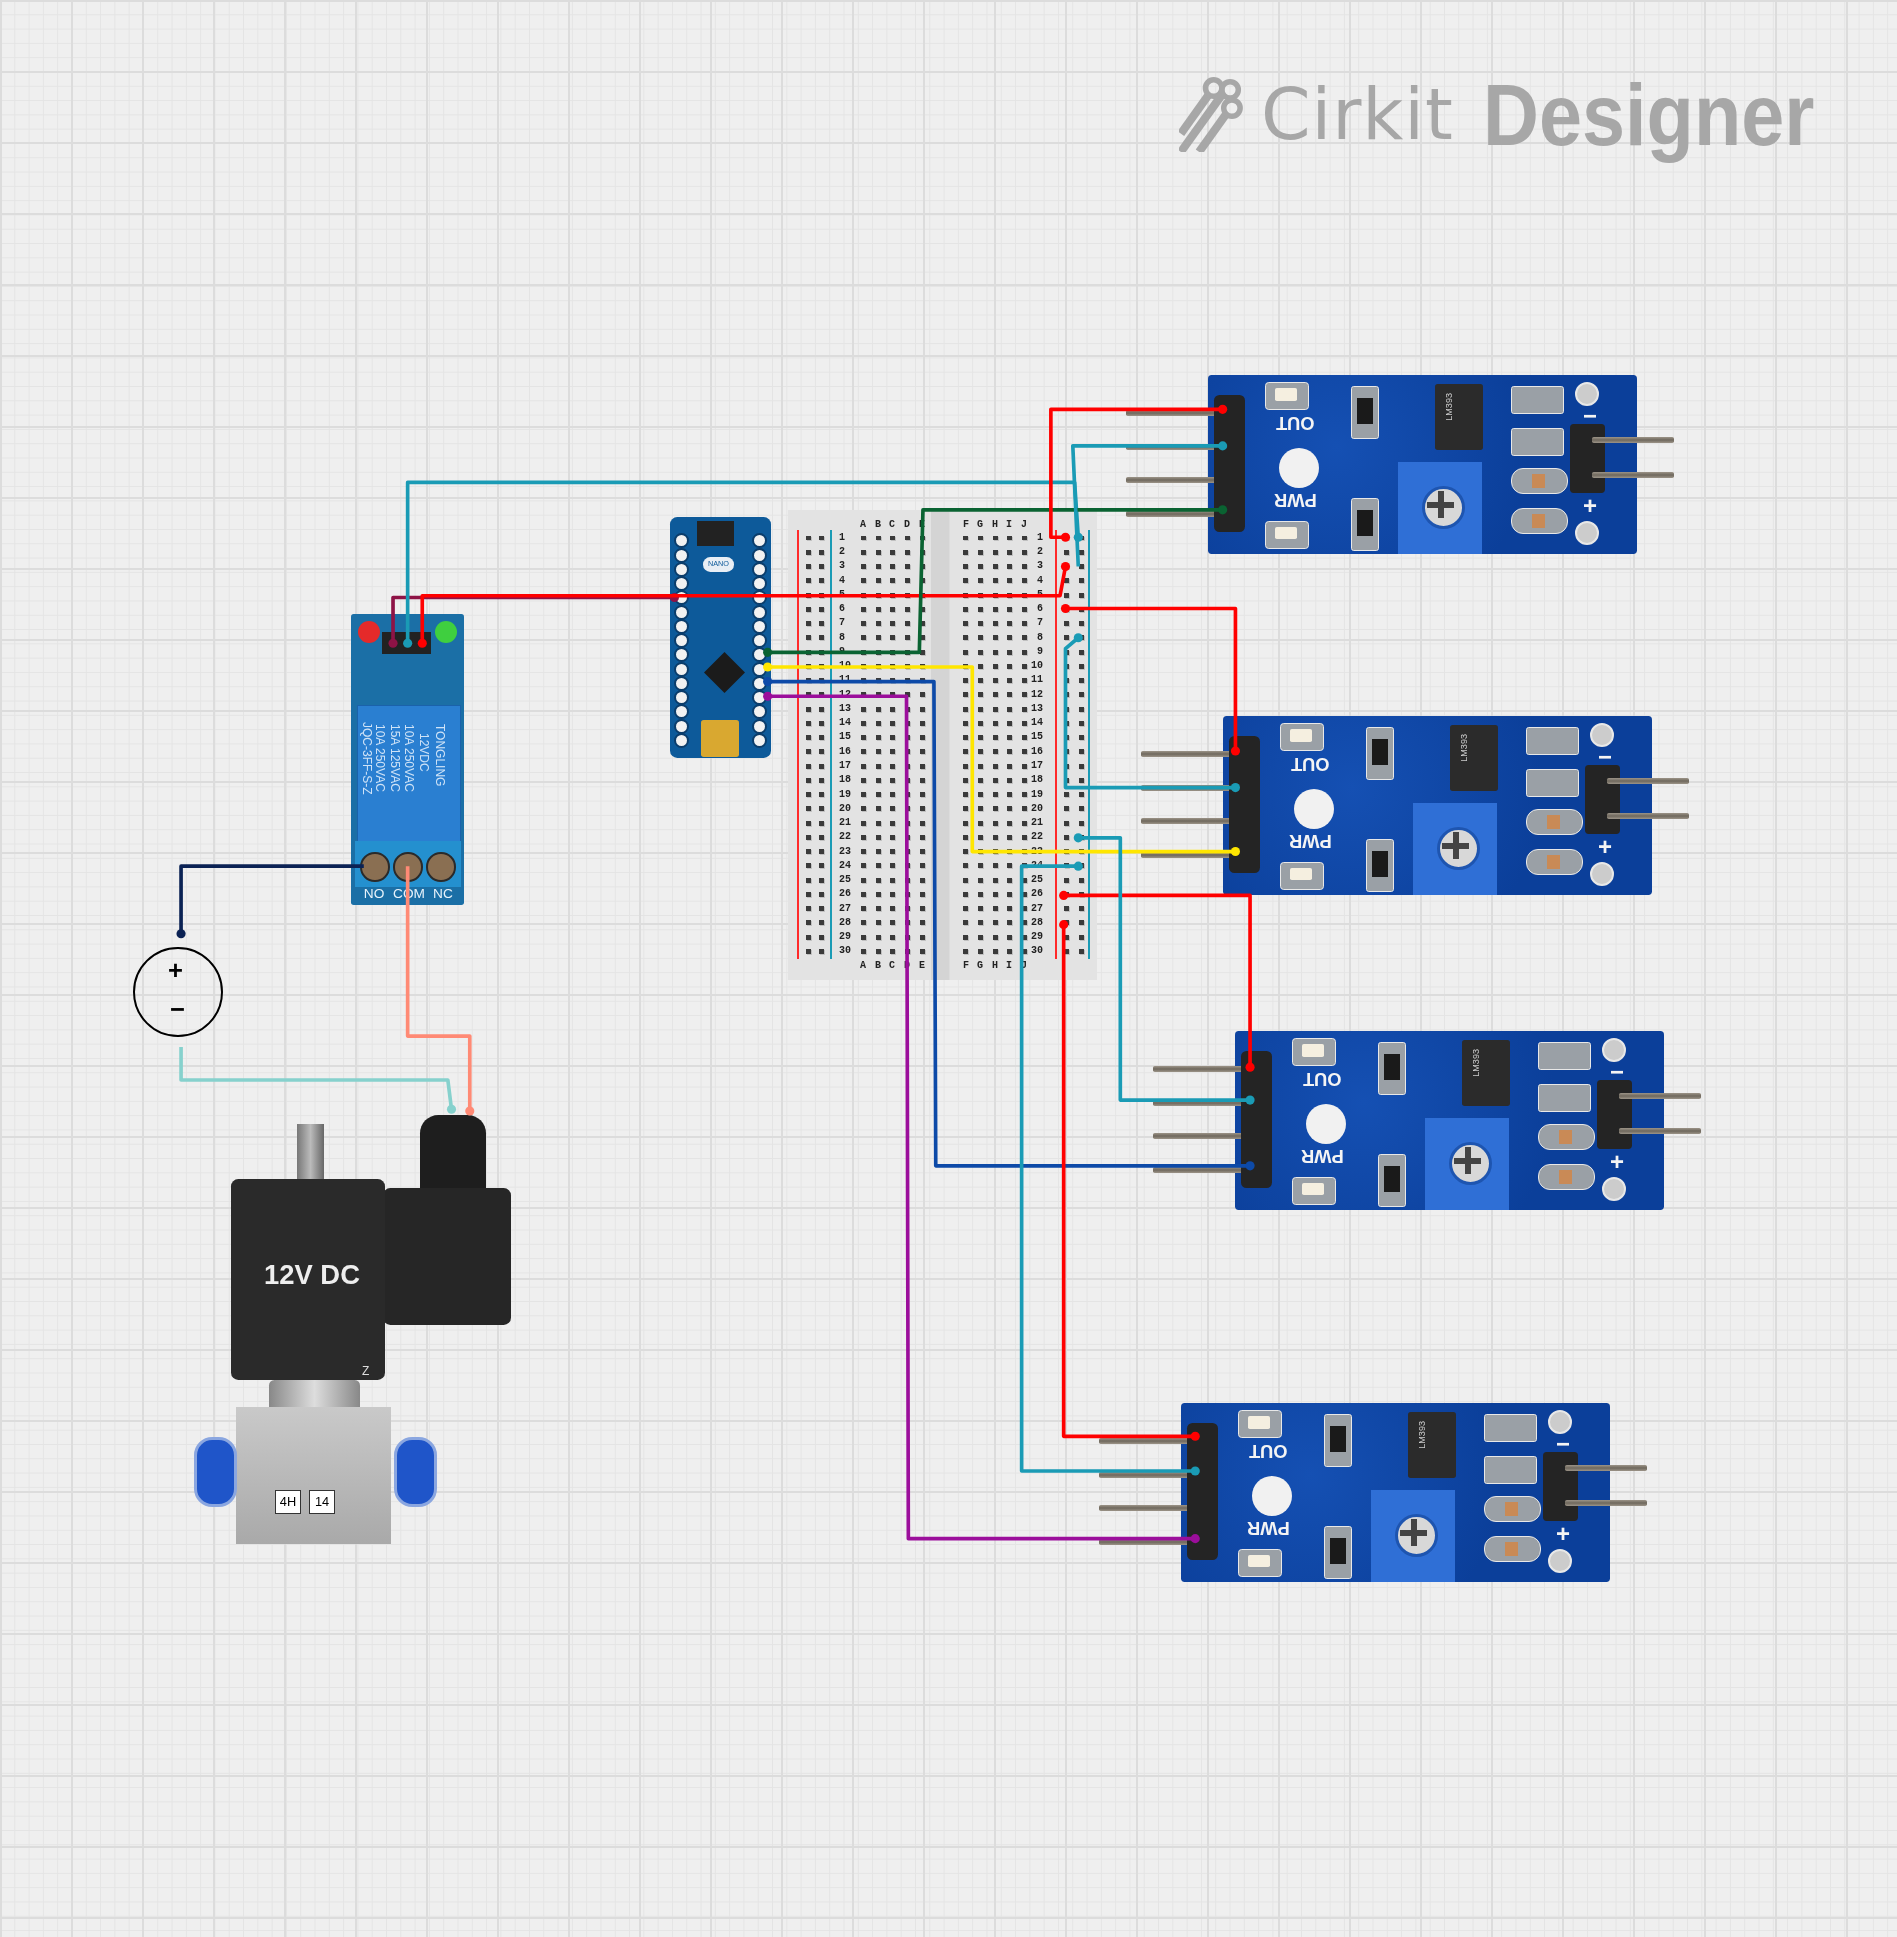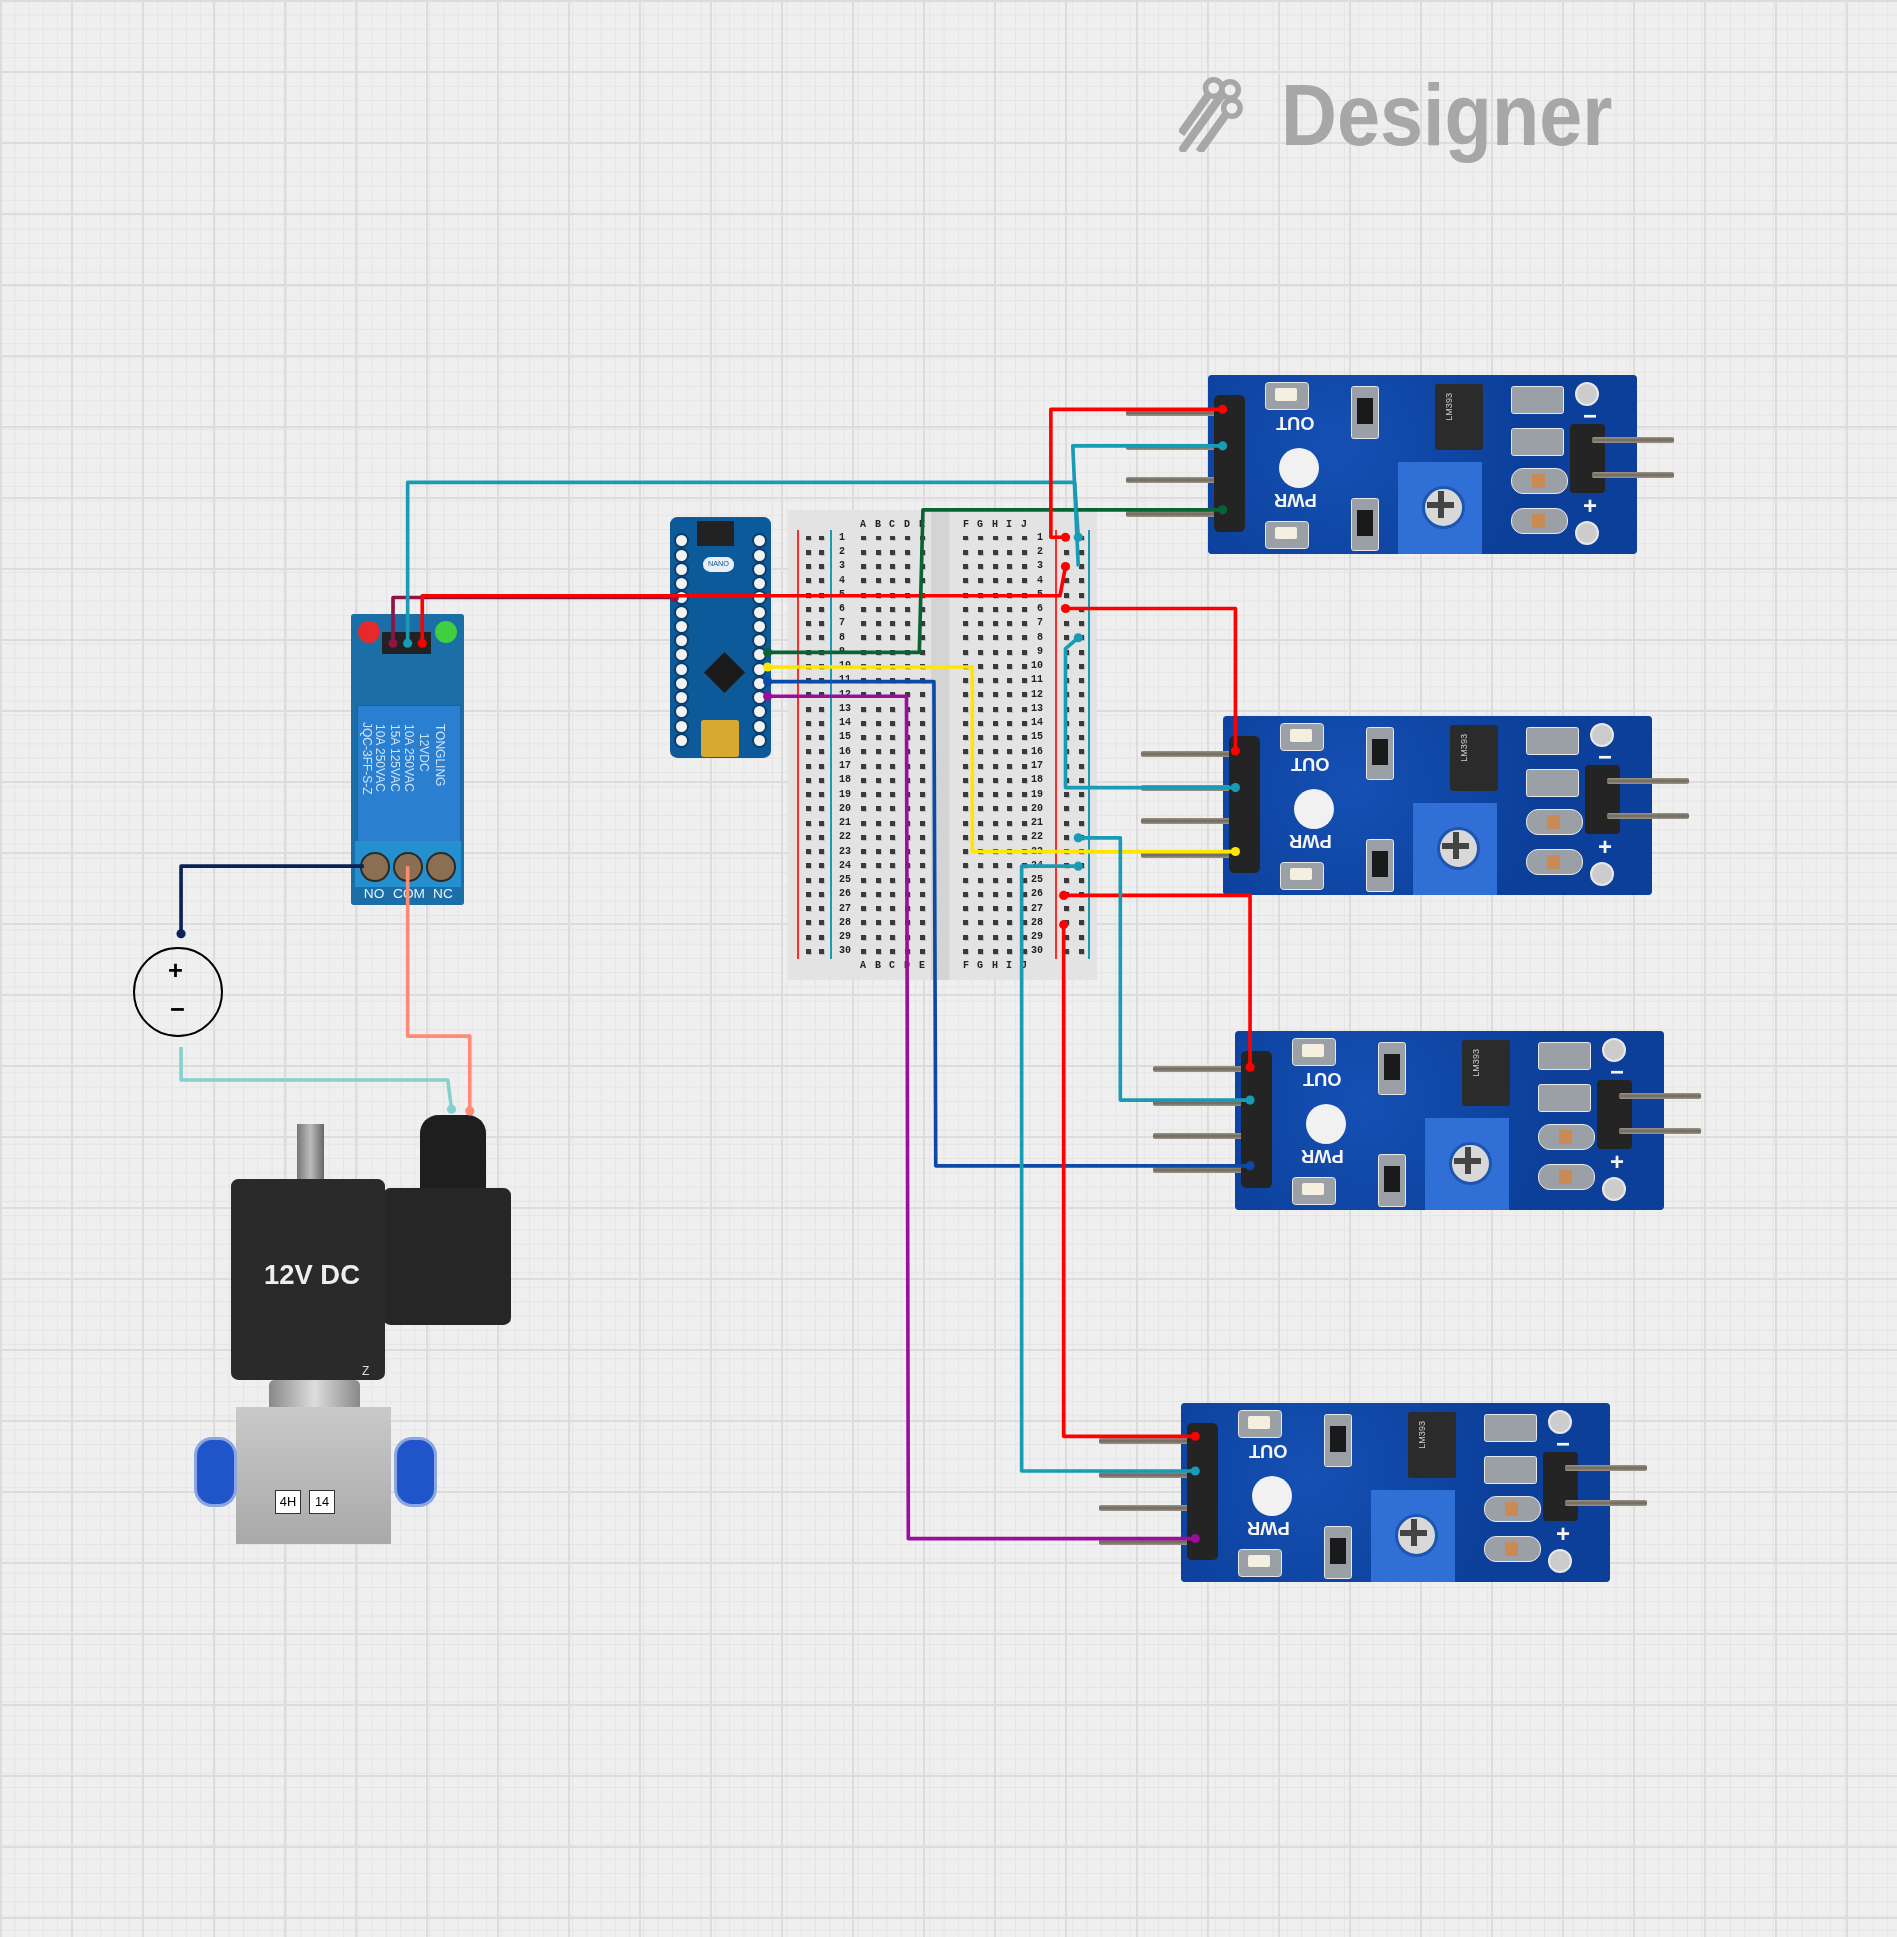--- a/index.html
+++ b/index.html
@@ -96,20 +96,21 @@
   <svg width="73" height="75" viewBox="0 0 80 82">
     <g stroke="#a7a7a7" stroke-width="9" fill="none" stroke-linecap="butt">
       <line x1="2" y1="62" x2="32" y2="20"></line>
         <circle cx="38" cy="12" r="9" stroke-width="6"></circle>
       <line x1="2" y1="82" x2="48" y2="18"></line>
         <circle cx="56" cy="14" r="9" stroke-width="6"></circle>
       <line x1="22" y1="82" x2="52" y2="40"></line>
         <circle cx="58" cy="34" r="9" stroke-width="6"></circle>
     </g>
   </svg>
+  <span class="cirkit">Cirkit</span>
   <span class="designer">Designer</span>
 </div>
 
 <div id="breadboard" class="abs">
     <div class="half" style="left: 0px; width: 143px;"></div>
     <div class="half" style="left: 162px; width: 147px;"></div>
     <div class="gap"></div>
     <div class="rail-line" style="left: 9.1px; top: 20px; height: 429px; background: rgb(255, 42, 42);"></div>
     <div class="rail-line" style="left: 42px; top: 20px; height: 429px; background: rgb(26, 155, 181);"></div>
     <div class="rail-line" style="left: 267px; top: 20px; height: 429px; background: rgb(255, 42, 42);"></div>

